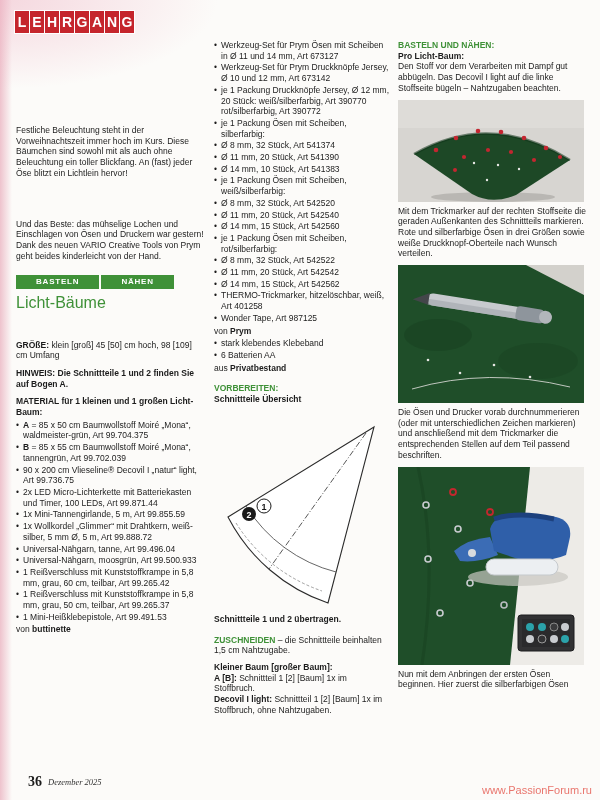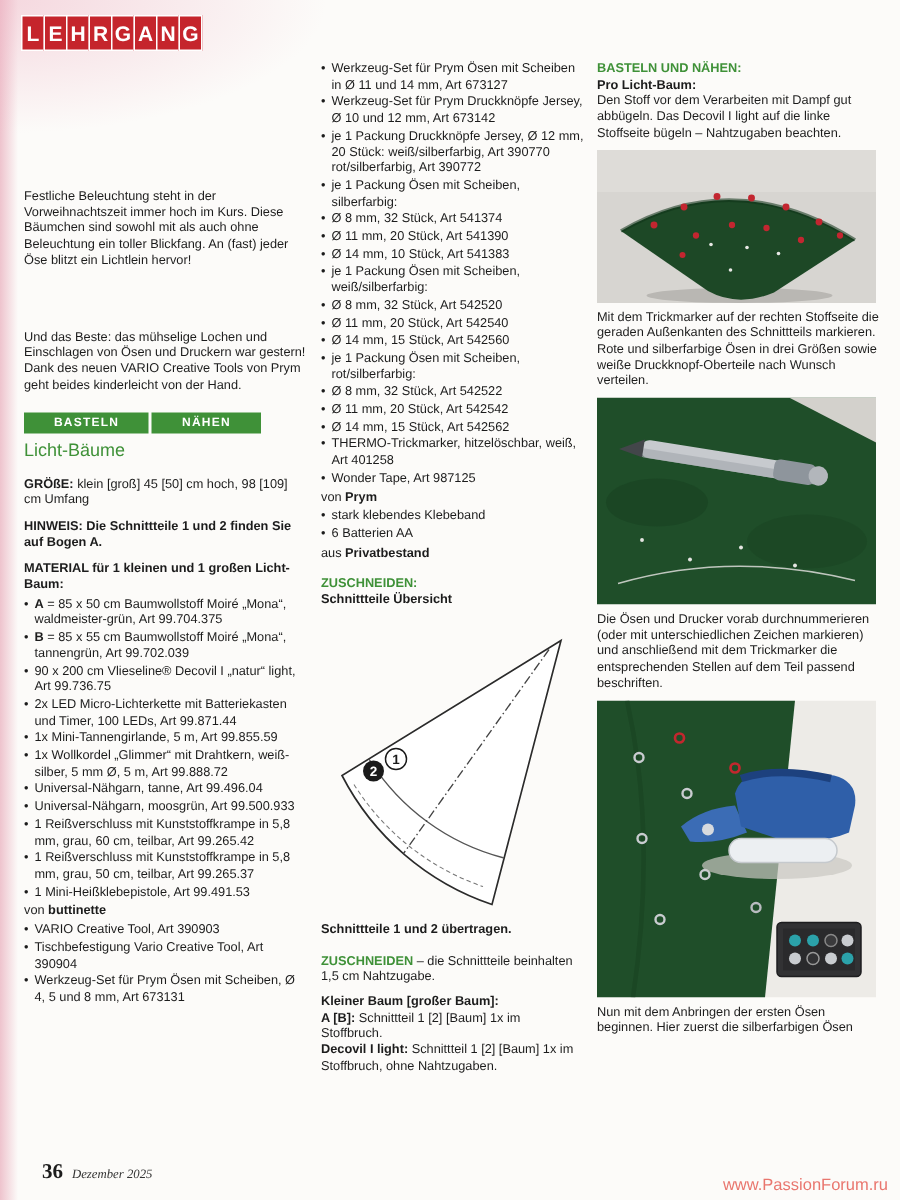--- a/index.html
+++ b/index.html
@@ -25,21 +25,21 @@
   .col2 { left:214px; top:40px; width:176px; }
   .col3 { left:398px; top:40px; width:188px; }
 
   .para { margin-bottom:8px;margin-top:40px; }
   .b { font-weight:bold; }
   .green { color:#3f9138; font-weight:bold; }
 
   .badge-row { margin:14px 0 4px; }
   .badge { display:inline-block; background:#3f9138; color:#fff; font-weight:bold;
            font-size:8px; letter-spacing:.8px; padding:2px 20px; margin-right:2px; }
-  .title { font-size:12px; color:#3f9138; font-weight:normal; margin:4px 0 8px; }
+  .title { font-size:16px; color:#3f9138; font-weight:normal; margin:4px 0 26px; }
 
   .kv { margin-bottom:7px; }
   .mh { font-weight:bold; margin-bottom:2px; }
 
   .list .mi { position:relative; padding-left:7px; margin-bottom:1px; }
   .list .mi::before { content:"•"; position:absolute; left:0; top:0; }
   .vonline { margin:2px 0 2px; }
 
   .sect { margin-top:10px; }
   .caption { font-weight:bold; margin-top:3px; }
@@ -116,28 +116,20 @@
 
         <div class="mi"><span>1 Reißverschluss mit Kunststoffkrampe in 5,8 mm, grau, 50 cm, teilbar, Art 99.265.37</span></div>
 
         <div class="mi"><span>1 Mini-Heißklebepistole, Art 99.491.53</span></div>
       </div>
 
     <div class="vonline">
       <span>von </span><span class="b">buttinette</span>
     </div>
 
-    <div class="list">
-
-        <div class="mi"><span>VARIO Creative Tool, Art 390903</span></div>
-
-        <div class="mi"><span>Tischbefestigung Vario Creative Tool, Art 390904</span></div>
-
-        <div class="mi"><span>Werkzeug-Set für Prym Ösen mit Scheiben, Ø 4, 5 und 8 mm, Art 673131</span></div>
-      </div>
   </div>
 
   <div class="col col2">
     <div class="list">
 
         <div class="mi"><span>Werkzeug-Set für Prym Ösen mit Scheiben in Ø 11 und 14 mm, Art 673127</span></div>
 
         <div class="mi"><span>Werkzeug-Set für Prym Druckknöpfe Jersey, Ø 10 und 12 mm, Art 673142</span></div>
 
         <div class="mi"><span>je 1 Packung Druckknöpfe Jersey, Ø 12 mm, 20 Stück: weiß/silberfarbig, Art 390770 rot/silberfarbig, Art 390772</span></div>
@@ -179,21 +171,21 @@
 
         <div class="mi"><span>stark klebendes Klebeband</span></div>
 
         <div class="mi"><span>6 Batterien AA</span></div>
       </div>
 
     <div class="vonline">
       <span>aus </span><span class="b">Privatbestand</span>
     </div>
 
-    <div class="sect green">ZUSCHNEIDEN:</div>
+    <div class="sect green">VORBEREITEN:</div>
     <div class="b">Schnittteile Übersicht</div>
 
     <svg class="diagram" width="170" height="200" viewBox="0 0 170 200">
       <path d="M158,16 L12,106 A176,176 0 0 0 112,192 Z" fill="#ffffff" stroke="#2b2b2b" stroke-width="1.1"></path>
       <path d="M30,95 A150,150 0 0 0 120,161" fill="none" stroke="#555555" stroke-width="0.9"></path>
       <path d="M150,22 L53,158" fill="none" stroke="#444444" stroke-width="0.9" stroke-dasharray="6 2 1 2"></path>
       <path d="M20,112 A164,164 0 0 0 106,180" fill="none" stroke="#777777" stroke-width="0.7" stroke-dasharray="3 2"></path>
       <g>
         <circle cx="33" cy="103" r="7" fill="#1a1a1a"></circle>
         <text x="33" y="106.5" text-anchor="middle" font-size="9" font-weight="bold" fill="#ffffff" font-family="Liberation Sans, sans-serif">2</text>

